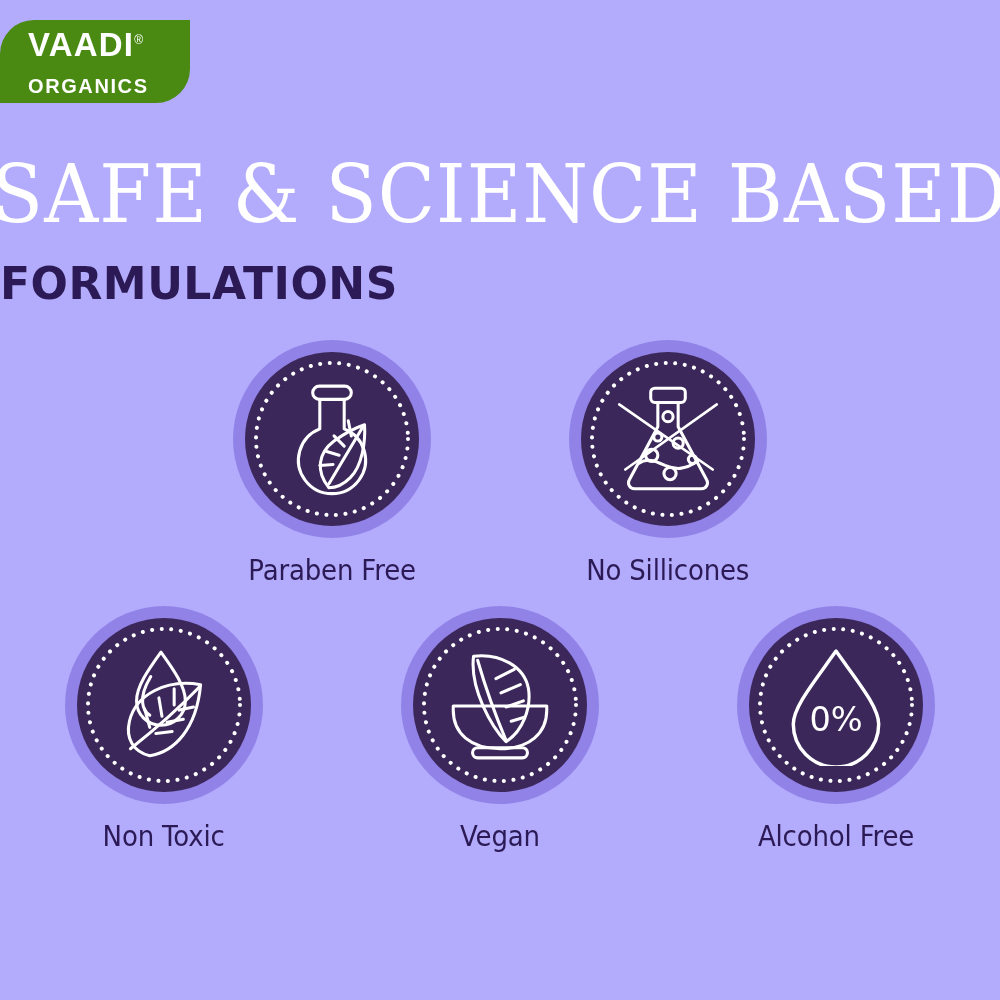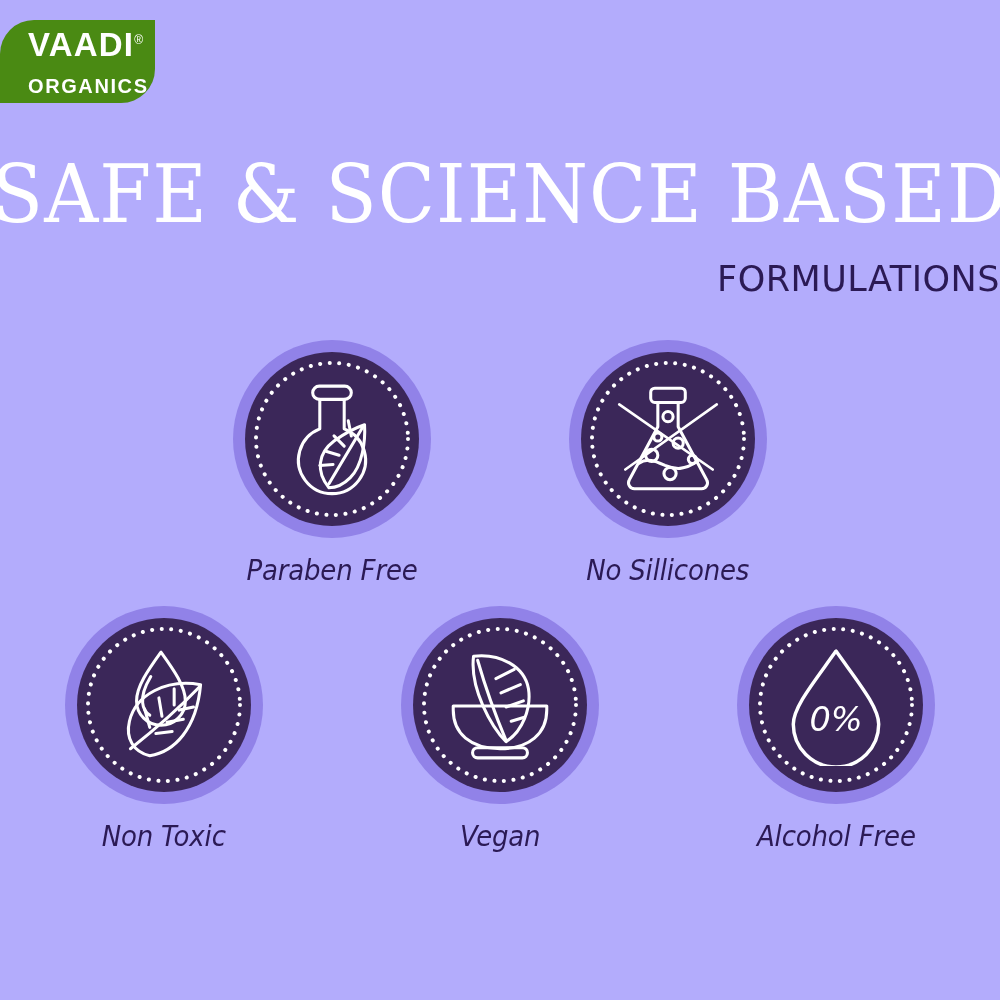--- a/index.html
+++ b/index.html
@@ -14,21 +14,21 @@
     font-family: "Liberation Sans", sans-serif;
     overflow: hidden;
     position: relative;
   }
 
   
   .logo-badge {
     position: absolute;
     left: 0px;
     top: 20px;
-    width: 155px;
+    width: 190px;
     height: 83px;
     background: #4a8a13;
     border-top-left-radius: 34px;
     border-bottom-right-radius: 34px;
     border-top-right-radius: 0px;
     border-bottom-left-radius: 0px;
     box-sizing: border-box;
     padding-left: 28px;
     display: flex;
     flex-direction: column;
@@ -78,25 +78,25 @@
   }
   .headline span {
     display: inline-block;
     transform: scaleY(1.12);
   }
   .subhead {
     position: absolute;
     left: 0;
     right: 0;
     top: 262px;
-    text-align: right;
+    text-align: left;
     color: #2b1a55;
     font-family: "DejaVu Sans", "Liberation Sans", sans-serif;
-    font-size: 35px;
-    font-weight: 400;
+    font-size: 44px;
+    font-weight: 700;
     letter-spacing: 0.5px;
     line-height: 1;
   }
 
   
   .grid {
     position: absolute;
     left: 0;
     top: 340px;
     width: 1000px;
@@ -108,21 +108,20 @@
     gap: 104px;
   }
   .row.row-2 {
     margin-top: 18px;
   }
   .cell {
     width: 232px;
     display: flex;
     flex-direction: column;
     align-items: center;
-    font-style: italic;
   }
 
   .badge-outer {
     width: 198px;
     height: 198px;
     border-radius: 50%;
     background: #9182e8;
     display: flex;
     align-items: center;
     justify-content: center;

